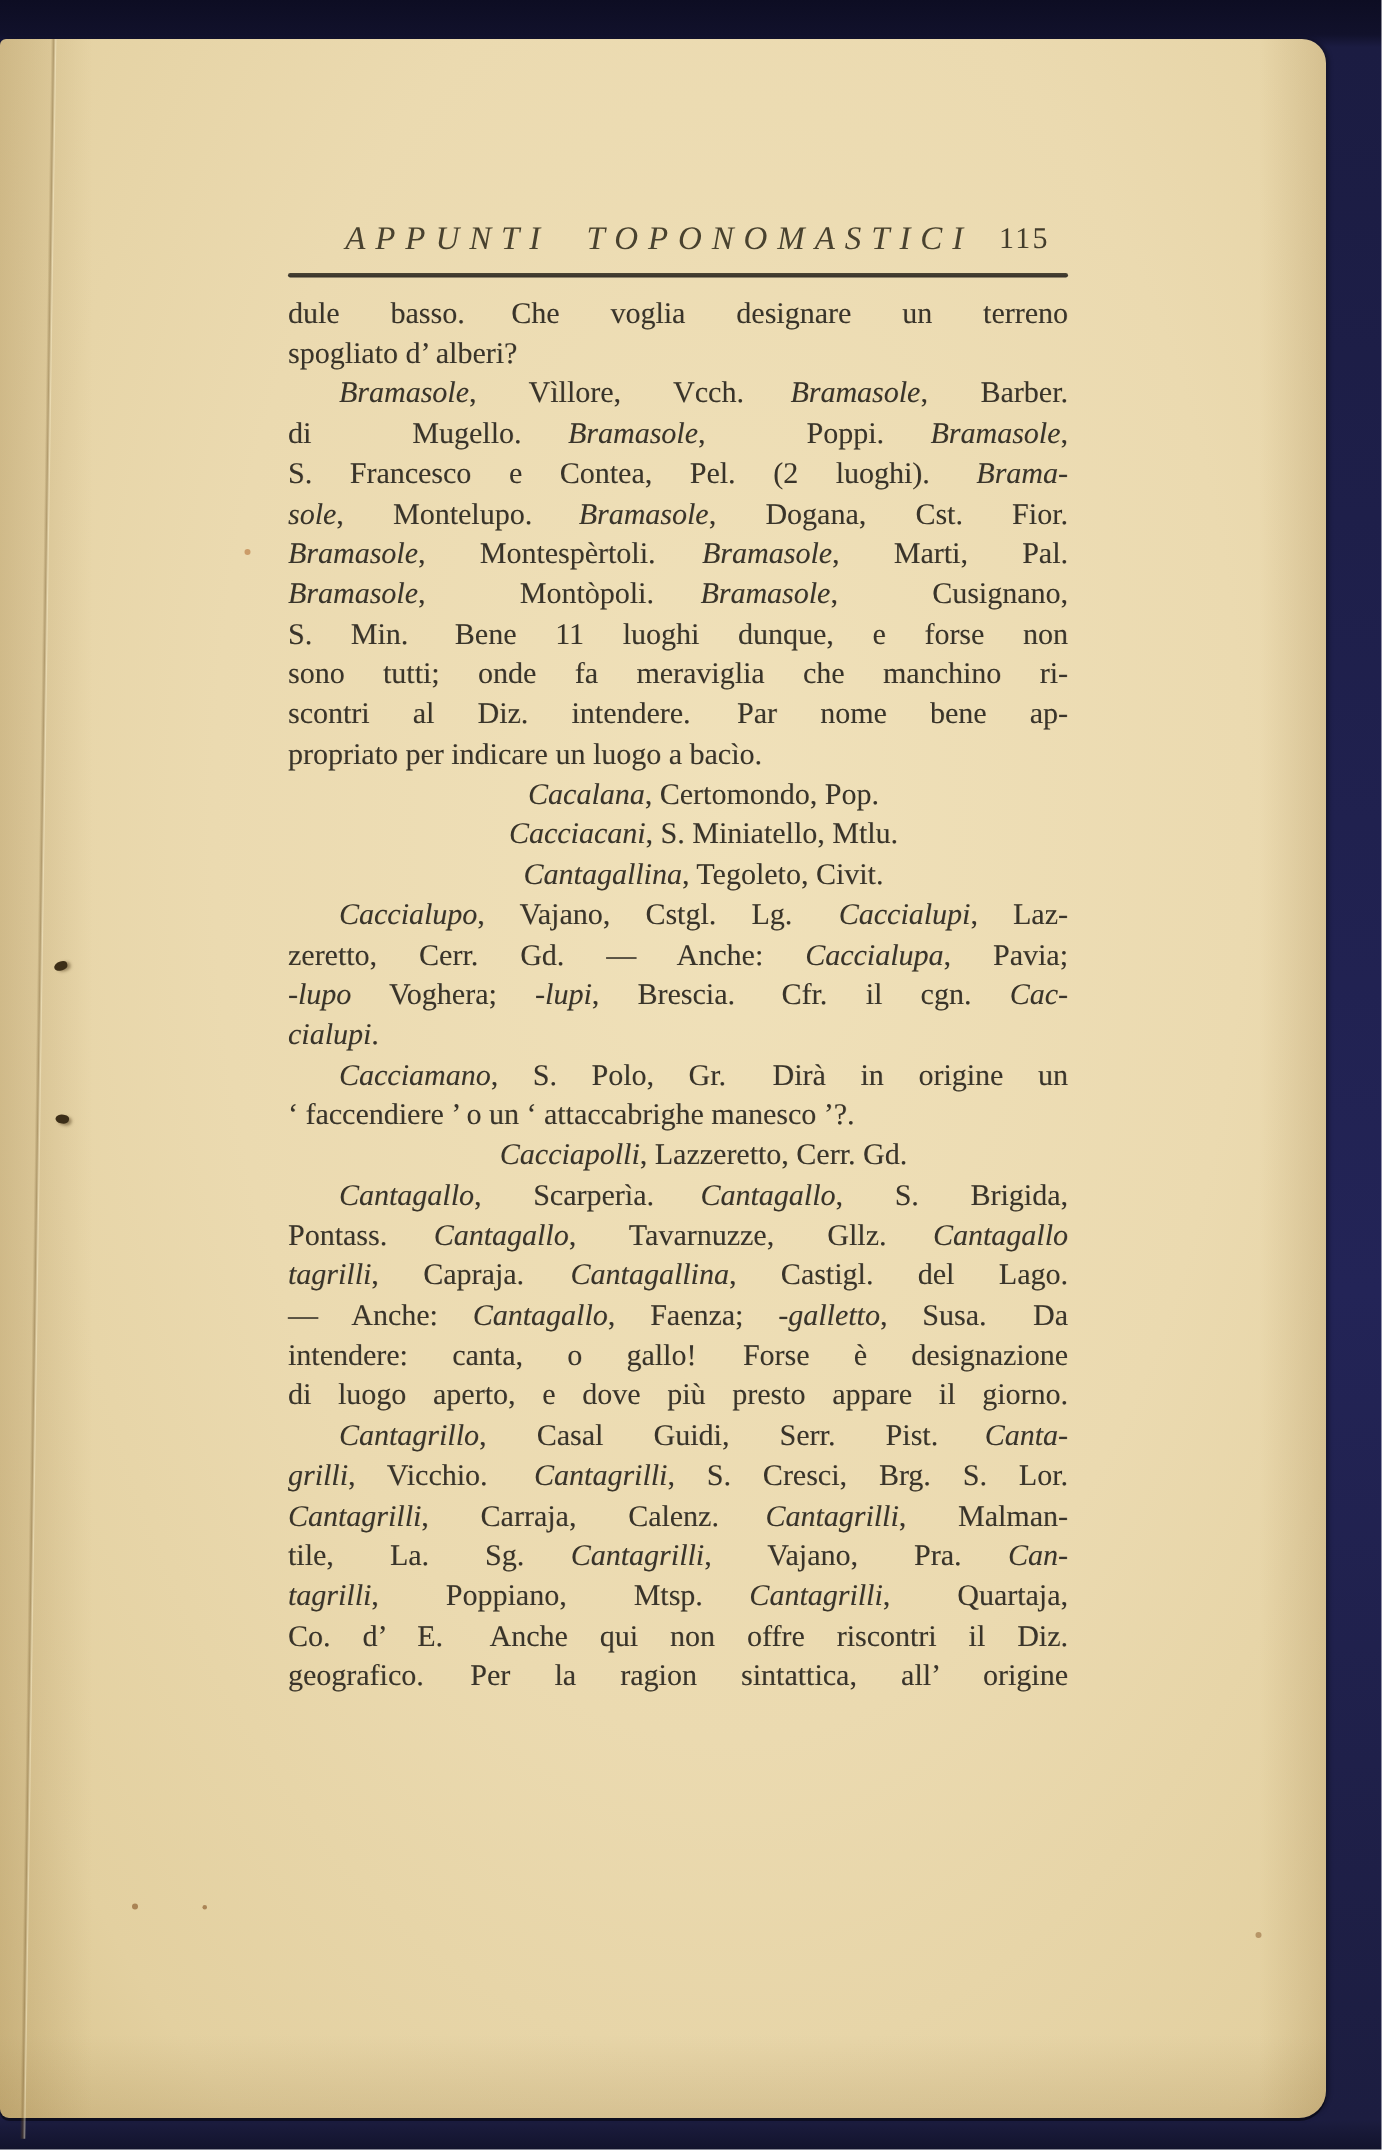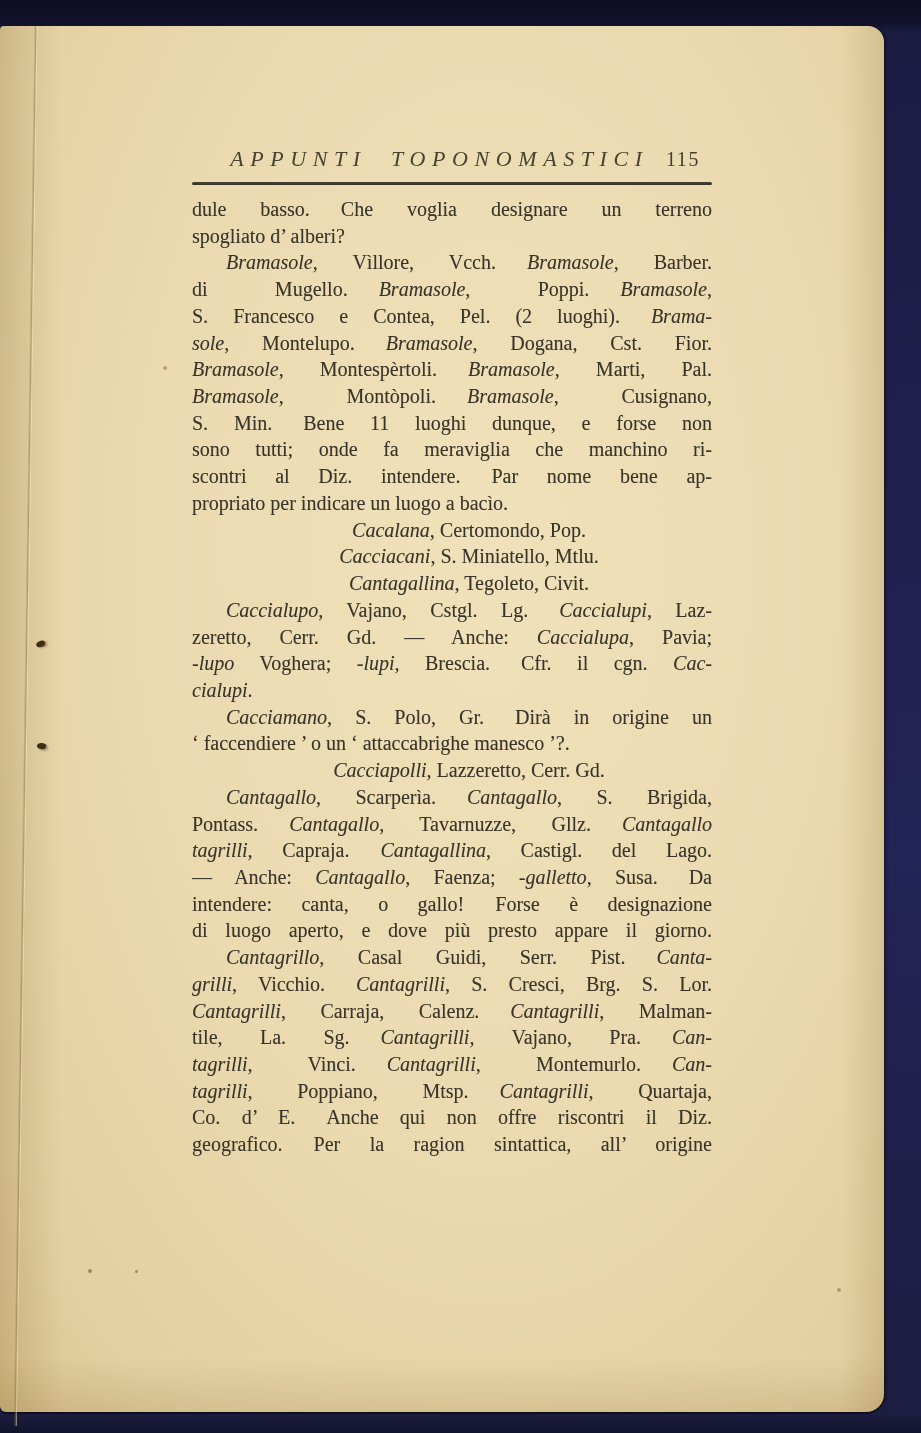--- a/index.html
+++ b/index.html
@@ -98,19 +98,18 @@
         <div class="line indent just"><span class="it">Cantagallo</span><span class="rm">, Scarperìa.</span><span class="gap"></span><span class="it">Cantagallo</span><span class="rm">, S. Brigida,</span></div>
         <div class="line just"><span class="rm">Pontass.</span><span class="gap"></span><span class="it">Cantagallo</span><span class="rm">, Tavarnuzze, Gllz.</span><span class="gap"></span><span class="it">Cantagallo</span></div>
         <div class="line just"><span class="it">tagrilli</span><span class="rm">, Capraja.</span><span class="gap"></span><span class="it">Cantagallina</span><span class="rm">, Castigl. del Lago.</span></div>
         <div class="line just"><span class="rm">— Anche: </span><span class="it">Cantagallo</span><span class="rm">, Faenza; </span><span class="it">-galletto</span><span class="rm">, Susa.</span><span class="gap"></span><span class="rm">Da</span></div>
         <div class="line just"><span class="rm">intendere: canta, o gallo!</span><span class="gap"></span><span class="rm">Forse è designazione</span></div>
         <div class="line just"><span class="rm">di luogo aperto, e dove più presto appare il giorno.</span></div>
         <div class="line indent just"><span class="it">Cantagrillo</span><span class="rm">, Casal Guidi, Serr. Pist.</span><span class="gap"></span><span class="it">Canta-</span></div>
         <div class="line just"><span class="it">grilli</span><span class="rm">, Vicchio.</span><span class="gap"></span><span class="it">Cantagrilli</span><span class="rm">, S. Cresci, Brg. S. Lor.</span></div>
         <div class="line just"><span class="it">Cantagrilli</span><span class="rm">, Carraja, Calenz.</span><span class="gap"></span><span class="it">Cantagrilli</span><span class="rm">, Malman-</span></div>
         <div class="line just"><span class="rm">tile, La. Sg.</span><span class="gap"></span><span class="it">Cantagrilli</span><span class="rm">, Vajano, Pra.</span><span class="gap"></span><span class="it">Can-</span></div>
-        <div class="line just"><span class="it">tagrilli</span><span class="rm">, Vinci.</span><span class="gap"></span><span class="it">Cantagrilli</span><span class="rm">, Montemurlo.</span><span class="gap"></span><span class="it">Can-</span></div>
         <div class="line just"><span class="it">tagrilli</span><span class="rm">, Poppiano, Mtsp.</span><span class="gap"></span><span class="it">Cantagrilli</span><span class="rm">, Quartaja,</span></div>
         <div class="line just"><span class="rm">Co. d’ E.</span><span class="gap"></span><span class="rm">Anche qui non offre riscontri il Diz.</span></div>
         <div class="line just"><span class="rm">geografico.</span><span class="gap"></span><span class="rm">Per la ragion sintattica, all’ origine</span></div>
       </div>
   </div>
 </div>
 
 </body></html>

